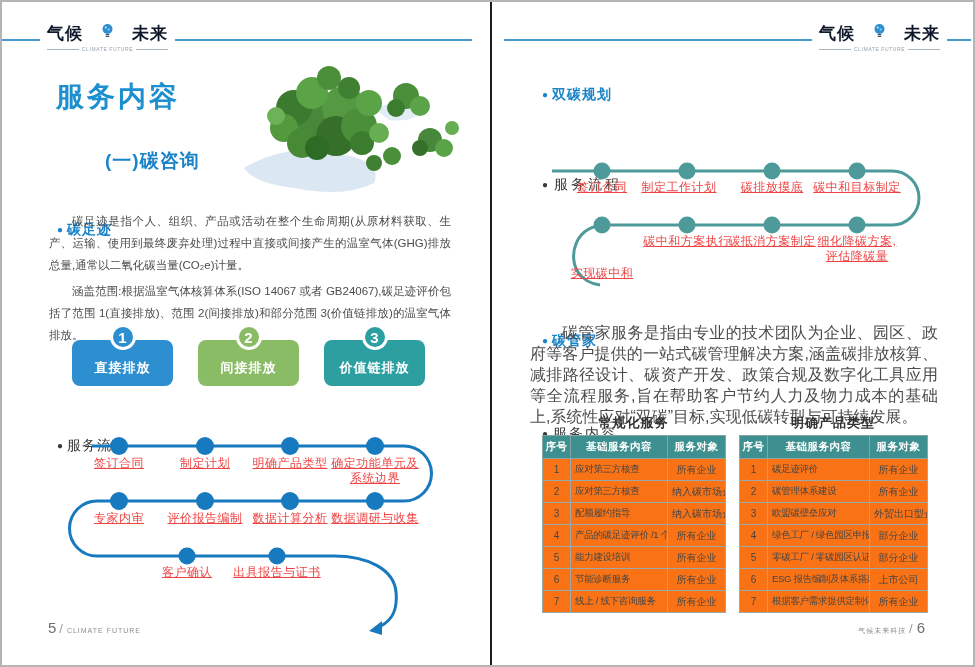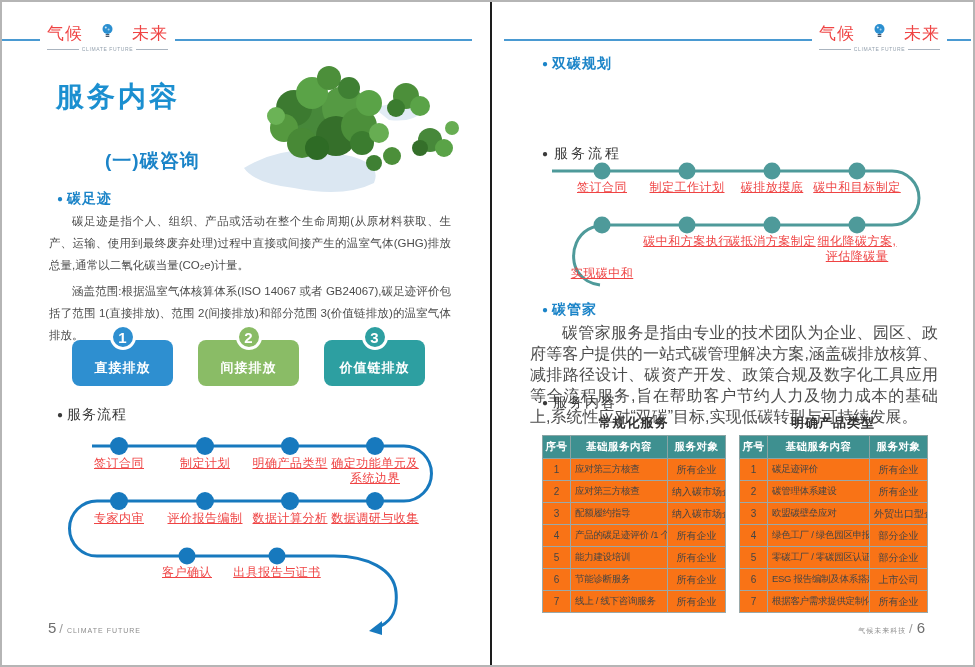--- a/index.html
+++ b/index.html
@@ -8,29 +8,29 @@
     font-family:"Liberation Sans",sans-serif;overflow:hidden;}
   .page-divider{position:absolute;left:488px;top:0;bottom:0;width:2px;background:#1d1d1d;}
   .page{position:absolute;top:0;height:100%;}
   .page-left{left:0;width:488px;}
   .page-right{left:490px;width:483px;}
 
   
   .hrule{position:absolute;top:37px;height:2px;background:#4a9ad2;}
   .logo{position:absolute;top:20px;background:#fff;padding:0 7px;text-align:center;z-index:2;}
   .logo-row{display:flex;align-items:center;justify-content:center;gap:18px;
-    font-size:17px;font-weight:normal;color:#ef4444;letter-spacing:1px;}
+    font-size:17px;font-weight:bold;color:#0f172a;letter-spacing:1px;}
   .logo-sub{display:flex;align-items:center;gap:3px;font-size:5px;color:#94a1ae;letter-spacing:.6px;margin-top:1px;}
   .logo-sub::before,.logo-sub::after{content:"";flex:1;height:1px;background:#aab4bf;}
 
   .eyebrow{position:absolute;left:56px;top:57px;font-size:15px;color:#4b4b4b;letter-spacing:2px;}
   .page-title{position:absolute;left:54px;top:76px;font-size:28px;font-weight:bold;color:#1b8fd0;letter-spacing:3px;}
   .subsection{position:absolute;left:103px;top:146px;font-size:19px;font-weight:bold;color:#1b84c8;letter-spacing:1px;}
 
-  .sec-head{position:absolute;font-size:14px;font-weight:bold;letter-spacing:1px;}
+  .sec-head{position:absolute;font-size:14px;font-weight:bold;letter-spacing:1px;margin-top:31px;}
   .sec-head.blue{color:#1b84c8;}
   .sec-head.dark{color:#3a3a3a;font-weight:normal;}
   .sec-head::before{content:"●";font-size:10px;margin-right:3px;vertical-align:1px;}
 
   .body-text{position:absolute;font-size:11.5px;color:#4c4c4c;line-height:22px;
     text-align:justify;text-indent:2em;margin:0;}
 
   
   .badge{position:absolute;top:322px;width:101px;height:62px;}
   .badge-rect{position:absolute;top:16px;left:0;right:0;bottom:0;border-radius:8px;}
@@ -207,21 +207,21 @@
           <circle cx="155" cy="9" r="8.5"></circle>
           <circle cx="240" cy="9" r="8.5"></circle>
           <circle cx="325" cy="9" r="8.5"></circle>
         <circle cx="70" cy="63" r="8.5"></circle>
           <circle cx="155" cy="63" r="8.5"></circle>
           <circle cx="240" cy="63" r="8.5"></circle>
           <circle cx="325" cy="63" r="8.5"></circle>
       </g>
     </svg>
     <div class="flow-label" style="left:110px;top:178px;">签订合同</div>
-    <div class="flow-label" style="left:195px;top:178px;">制定工作计划</div>
+    <div class="flow-label" style="left:187px;top:178px;">制定工作计划</div>
     <div class="flow-label" style="left:280px;top:178px;">碳排放摸底</div>
     <div class="flow-label" style="left:365px;top:178px;">碳中和目标制定</div>
     <div class="flow-label" style="left:110px;top:232px;margin-top:32px;">实现碳中和</div>
     <div class="flow-label" style="left:195px;top:232px;">碳中和方案执行</div>
     <div class="flow-label" style="left:280px;top:232px;">碳抵消方案制定</div>
     <div class="flow-label" style="left:365px;top:232px;">细化降碳方案,
 评估降碳量</div>
 
     <div class="sec-head blue" style="left:50px;top:299px;">碳管家</div>
     <p class="body-text" style="left:38px;top:320px;width:408px;font-size:16px;line-height:21px;">碳管家服务是指由专业的技术团队为企业、园区、政府等客户提供的一站式碳管理解决方案,涵盖碳排放核算、减排路径设计、碳资产开发、政策合规及数字化工具应用等全流程服务,旨在帮助客户节约人力及物力成本的基础上,系统性应对“双碳”目标,实现低碳转型与可持续发展。</p>

